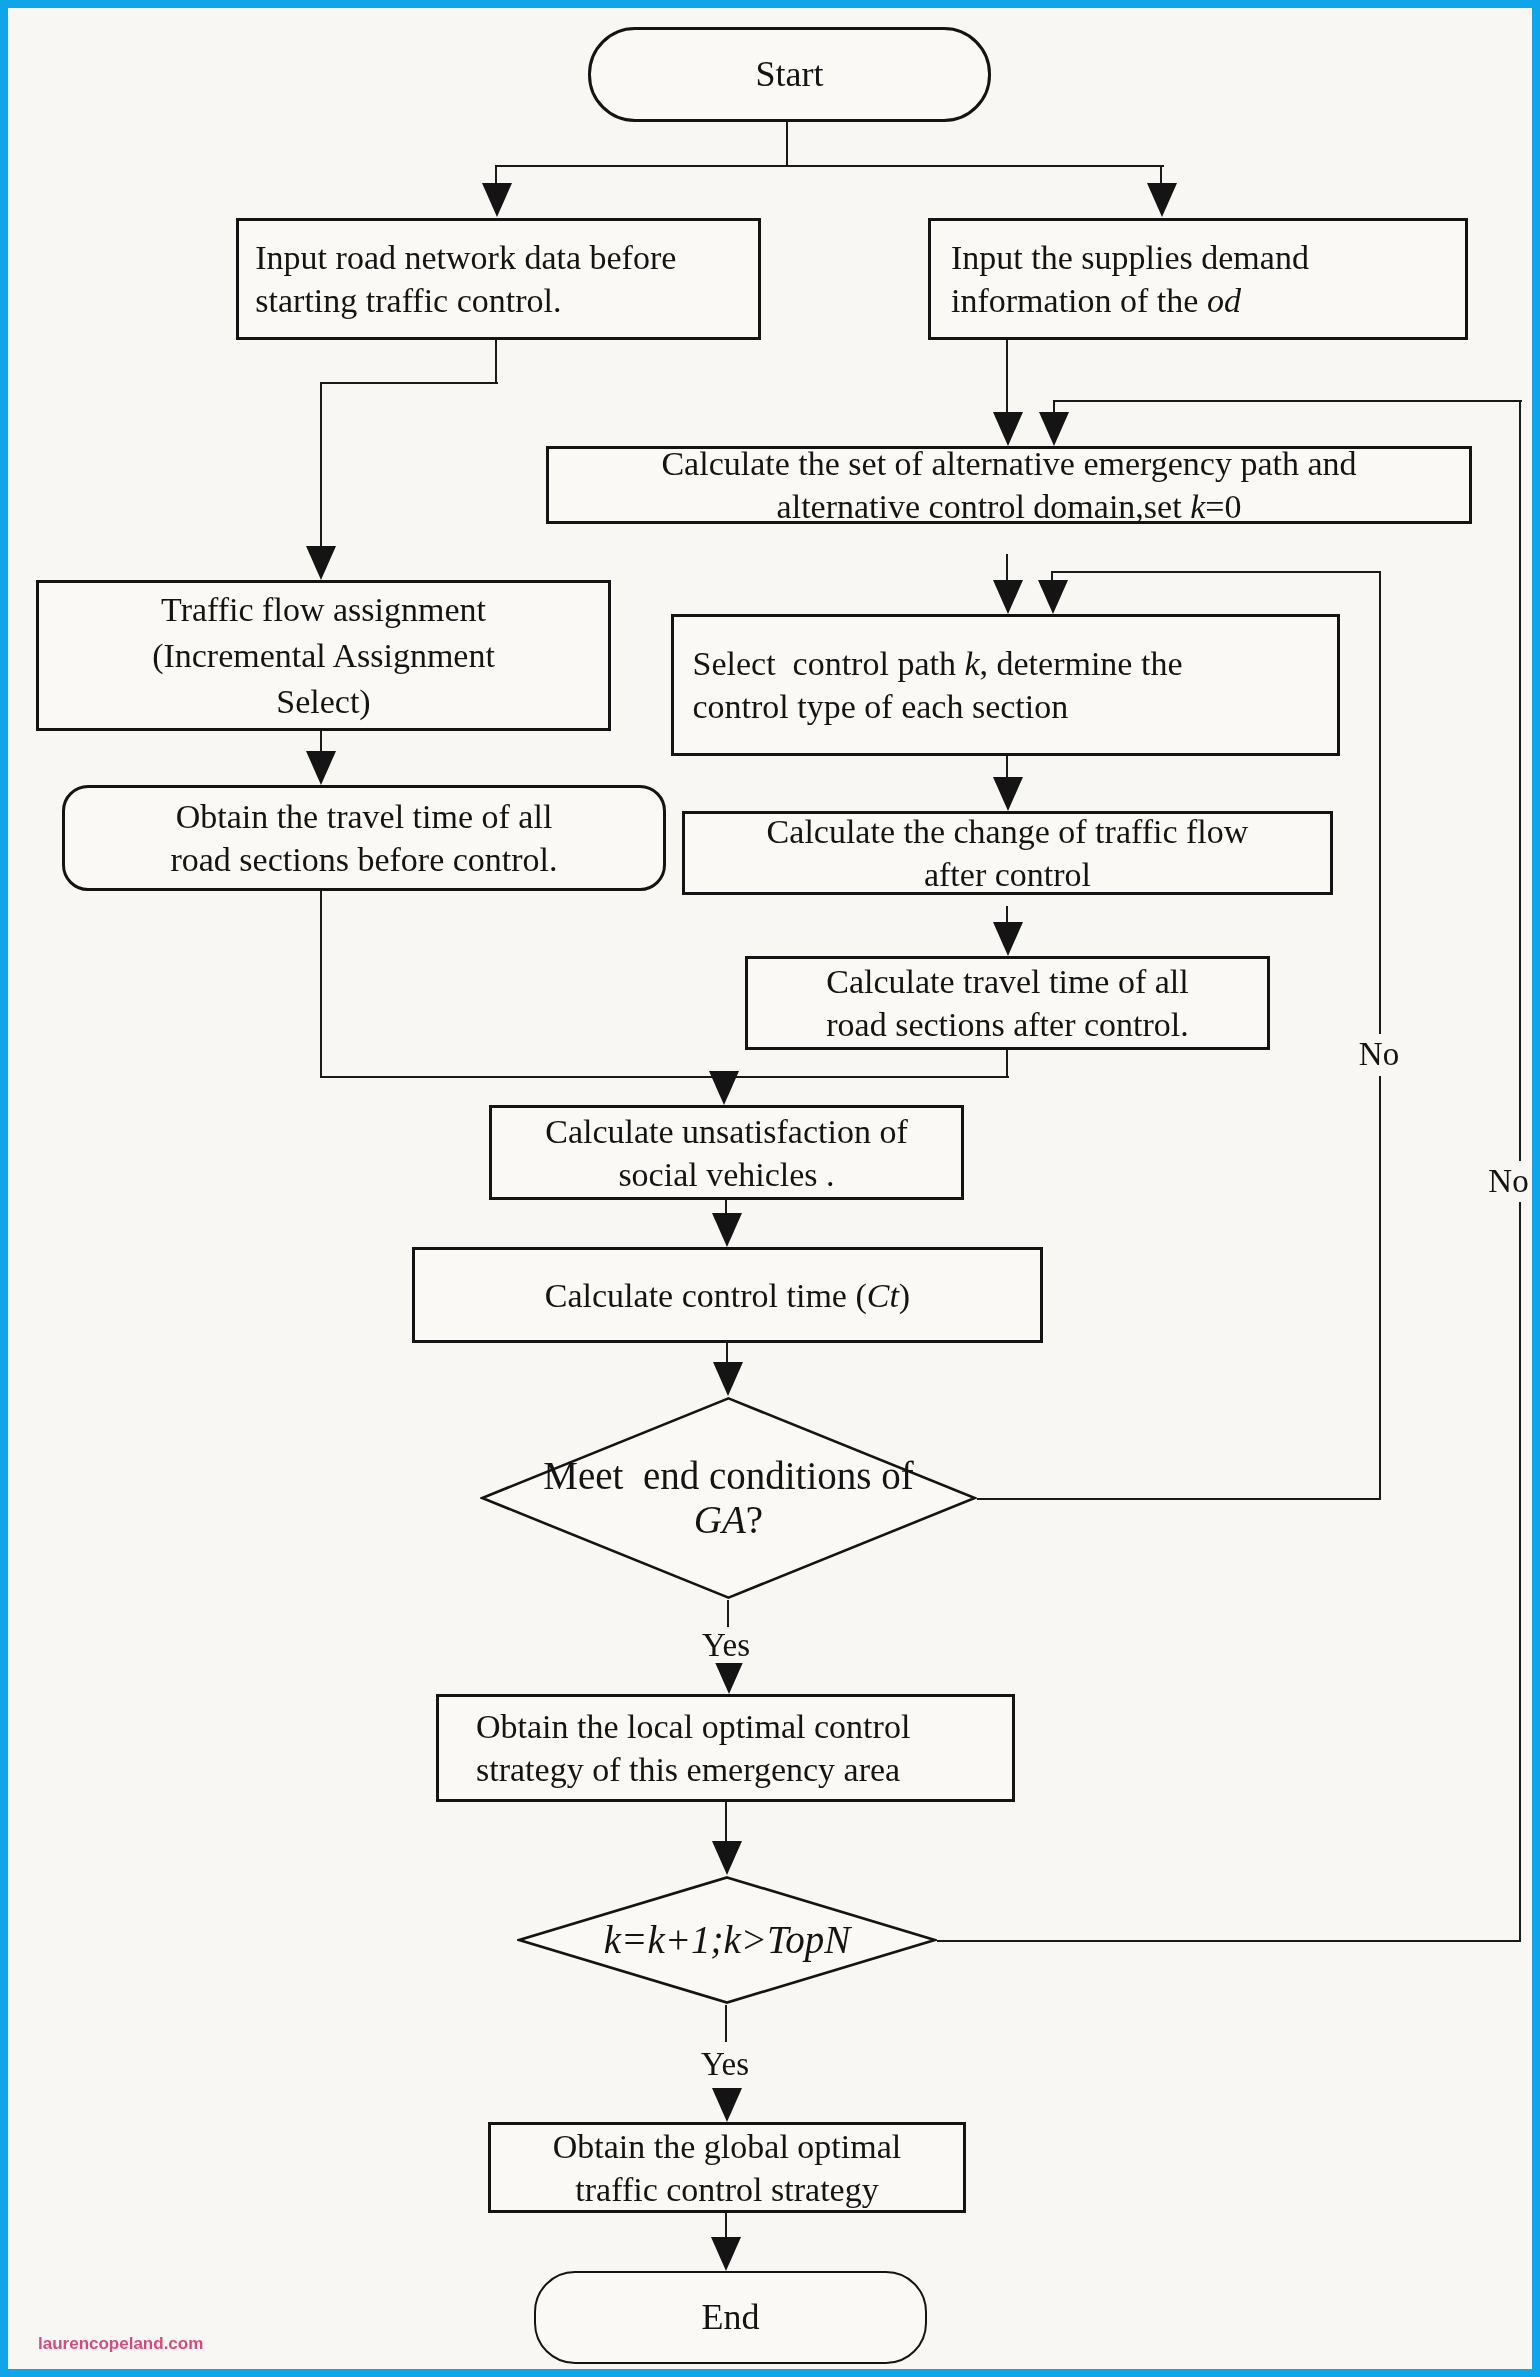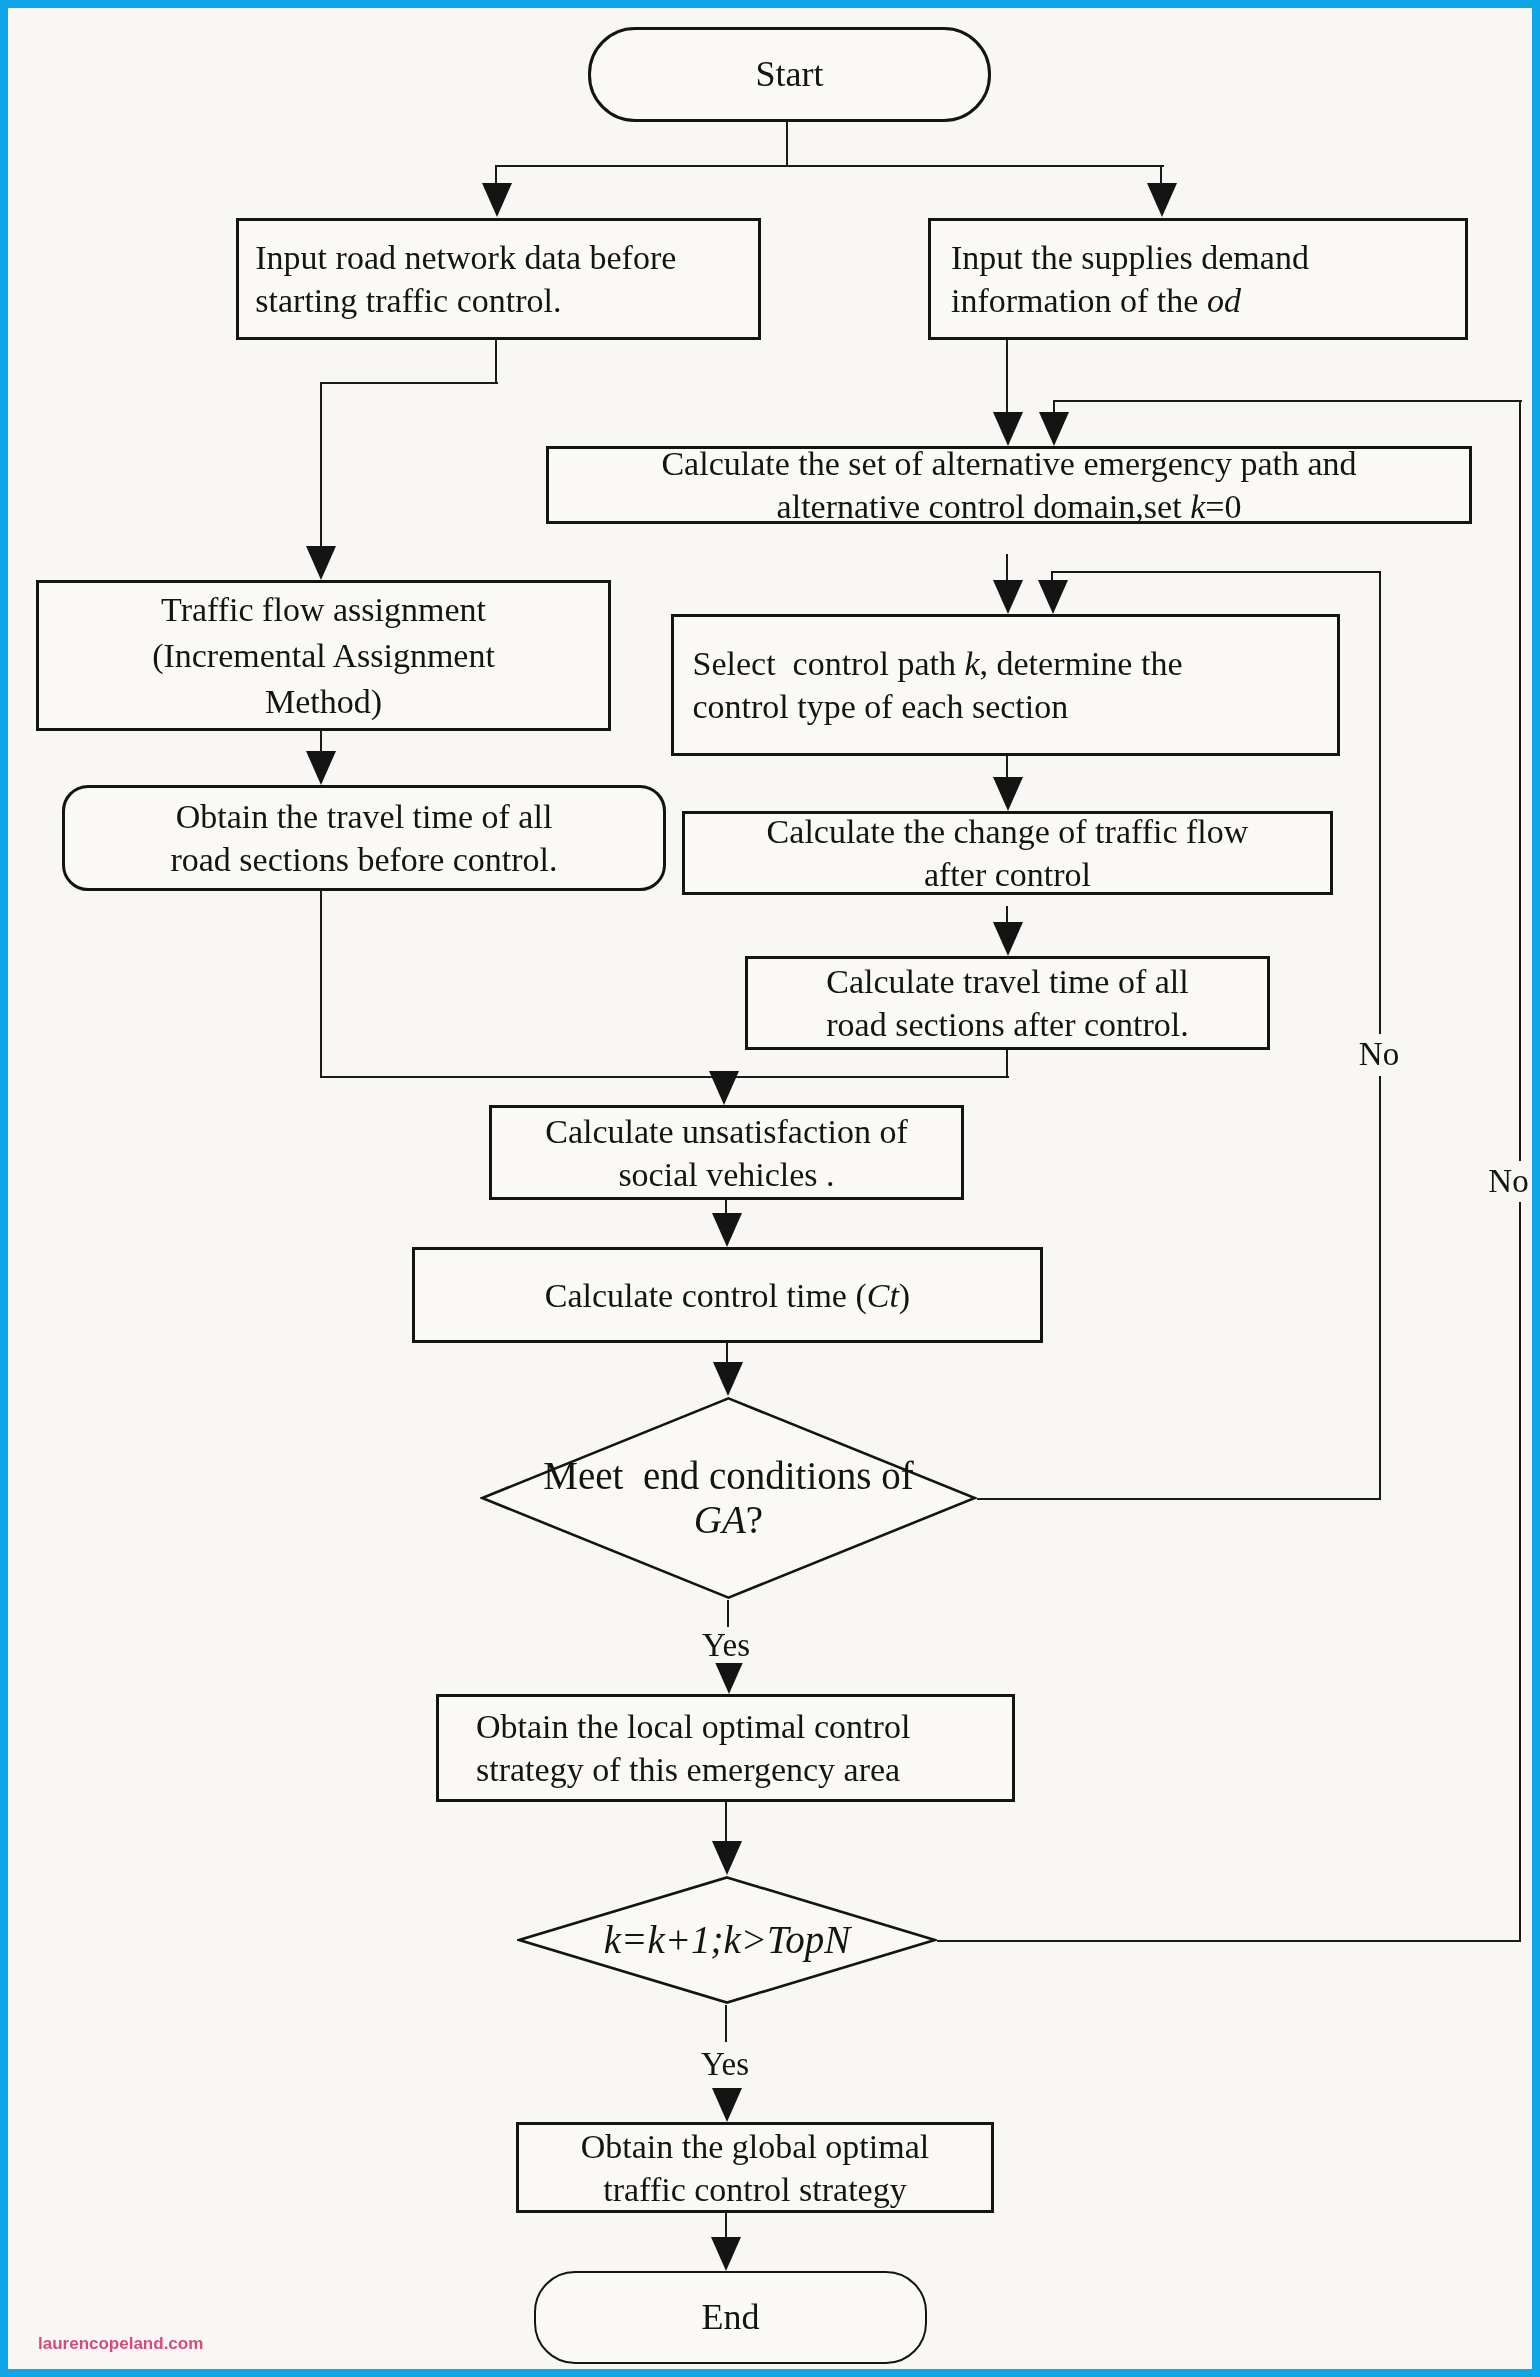--- a/index.html
+++ b/index.html
@@ -124,21 +124,21 @@
   </div>
 
   <div class="node rect align-center" style="left:538px;top:438px;width:926px;height:78px;">
     <span class="t">Calculate the set of alternative emergency path and</span>
     <span><span class="t">alternative control domain,set </span><span class="t it">k</span><span class="t">=0</span></span>
   </div>
 
   <div class="node rect align-center" style="left:28px;top:572px;width:575px;height:151px;line-height:46px;">
     <span class="t">Traffic flow assignment</span>
     <span class="t">(Incremental Assignment</span>
-    <span class="t">Method)</span>
+    <span class="t">Select)</span>
   </div>
 
   <div class="node rect align-left" style="left:663px;top:606px;width:669px;height:142px;padding-left:18.5px;">
     <span><span class="t">Select  control path </span><span class="t it">k</span><span class="t">, determine the</span></span>
     <span class="t">control type of each section</span>
   </div>
 
   <div class="node rect align-center" style="left:54px;top:777px;width:604px;height:106px;border-radius:26px;">
     <span class="t">Obtain the travel time of all</span>
     <span class="t">road sections before control.</span>
@@ -161,21 +161,21 @@
 
   <div class="node rect align-center" style="left:404px;top:1239px;width:631px;height:96px;">
     <span><span class="t">Calculate control time (</span><span class="t it">Ct</span><span class="t">)</span></span>
   </div>
 
   <div class="node rect align-left" style="left:428px;top:1686px;width:579px;height:108px;padding-left:37px;">
     <span class="t">Obtain the local optimal control</span>
     <span class="t">strategy of this emergency area</span>
   </div>
 
-  <div class="node rect align-center" style="left:480px;top:2114px;width:478px;height:91px;margin-left:28px;">
+  <div class="node rect align-center" style="left:480px;top:2114px;width:478px;height:91px;">
     <span class="t">Obtain the global optimal</span>
     <span class="t">traffic control strategy</span>
   </div>
 
   <svg class="diamond-svg" style="left:472px;top:1388px;" width="497" height="204" viewBox="0 0 671 275">
     <polygon points="335.5,3 668,137.5 335.5,272 3,137.5" fill="#faf9f6" stroke="#141414" stroke-width="3.5"></polygon>
   </svg>
   <div class="diamond-label" style="left:472px;top:1388px;width:497px;height:204px;">
     <span class="t">Meet  end conditions of</span>
     <span><span class="t it">GA</span><span class="t">?</span></span>

